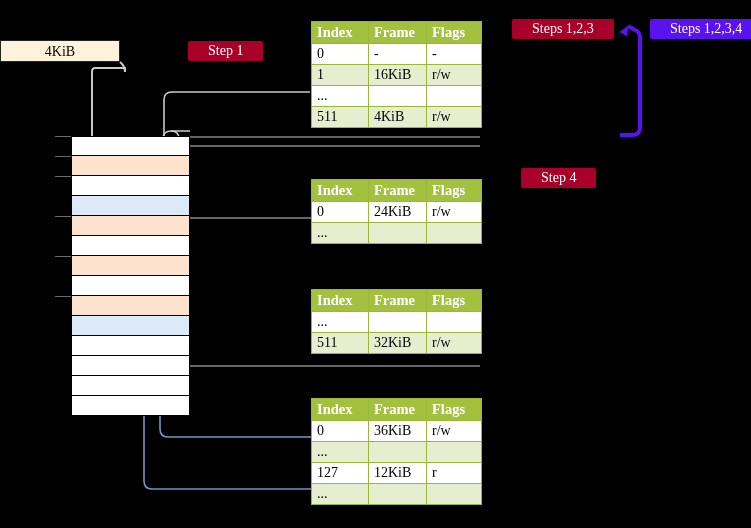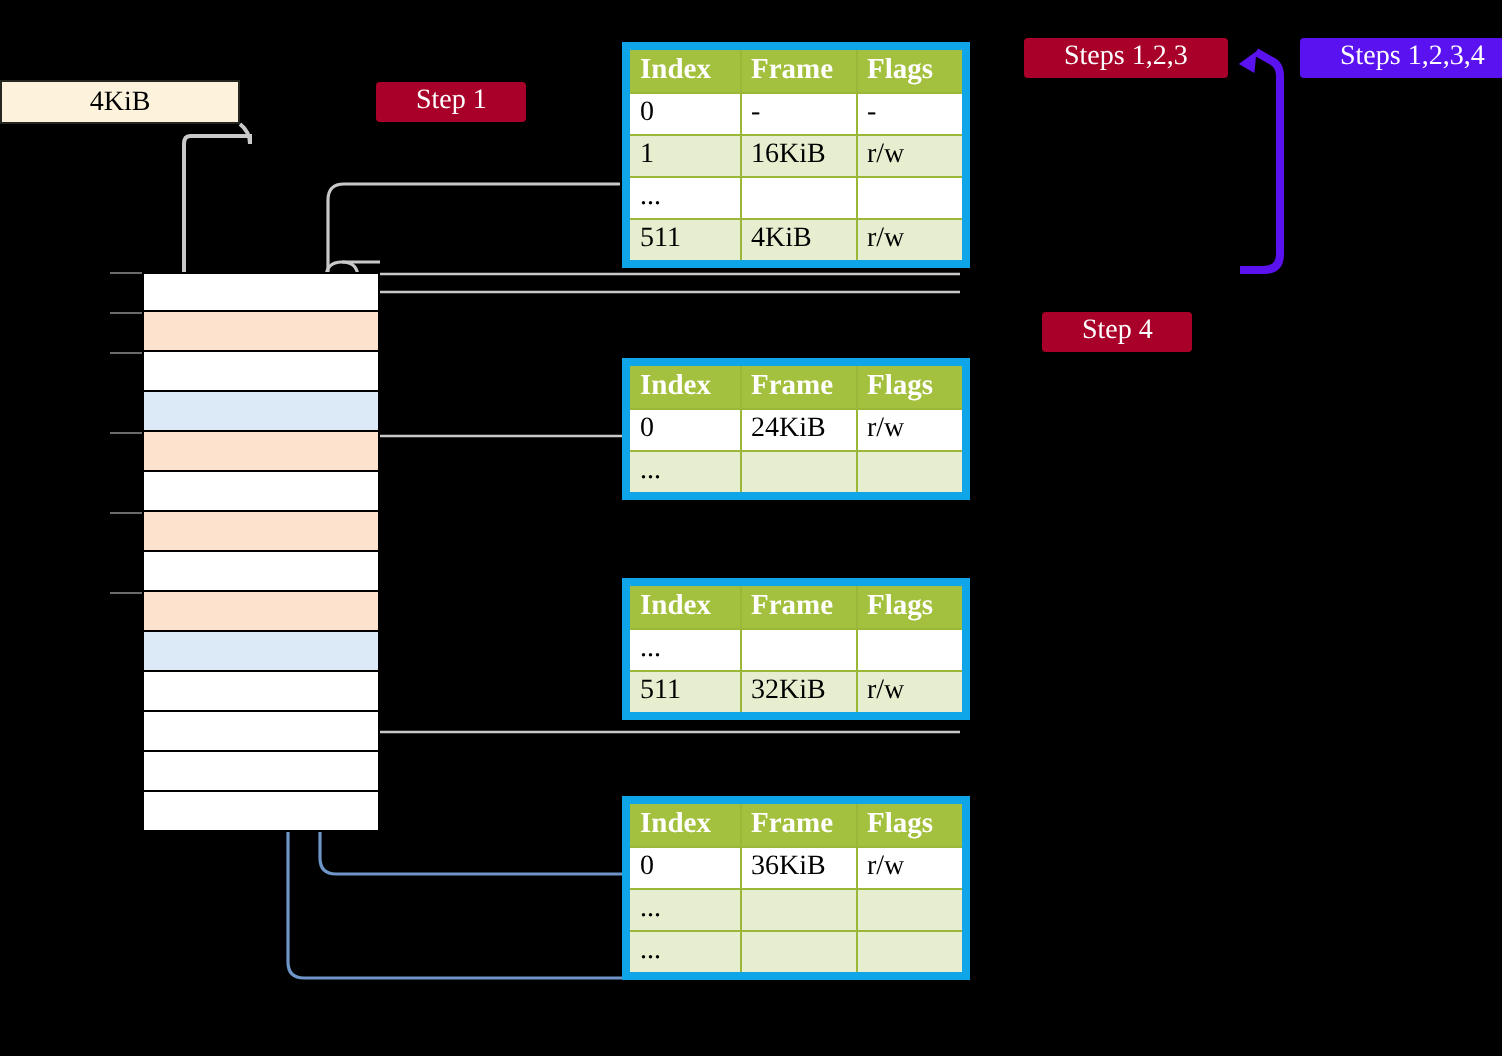--- a/index.html
+++ b/index.html
@@ -4,21 +4,21 @@
 <style>
   html,body{margin:0;padding:0;background:#000;}
   body{width:751px;height:528px;position:relative;overflow:hidden;
        font-family:"Liberation Serif",serif;}
   .canvas{position:absolute;left:0;top:0;width:751px;height:528px;}
   svg.wires{position:absolute;left:0;top:0;width:751px;height:528px;pointer-events:none;}
 
   
   .ptable{position:absolute;border-collapse:collapse;background:#fff;
           font-family:"Liberation Serif",serif;font-size:14px;color:#000;
-          border:4px solid #0ea5e9;}
+          border:1px solid #0ea5e9;}
   .ptable td,.ptable th{border:1px solid #9ab73a;padding:2px 5px;
           text-align:left;vertical-align:middle;height:20px;box-sizing:border-box;}
   .ptable th{background:#a3c13e;color:#fff;font-weight:bold;font-size:14.5px;}
   .ptable td.c0{width:57px;}
   .ptable td.c1{width:58px;}
   .ptable td.c2{width:55px;}
   .ptable tr.alt td{background:#e7eecf;}
   .ptable tr.plain td{background:#fff;}
   .ptable td.hl{background:#ffff9e;}
 
@@ -118,21 +118,21 @@
       <div class="memrow m-white" style="top: 200px;"></div>
       <div class="memrow m-white" style="top: 220px;"></div>
       <div class="memrow m-white" style="top: 240px;"></div>
       <div class="memrow m-white" style="top: 260px;"></div>
     </div>
 
   <div id="badges">
       <div class="badge red" style="left: 188px; top: 41px;"><span>Step 1</span></div>
       <div class="badge red" style="left: 512px; top: 19px;"><span>Steps 1,2,3</span></div>
       <div class="badge blue" style="left: 650px; top: 19px;"><span>Steps 1,2,3,4</span></div>
-      <div class="badge red" style="left: 521px; top: 156px;"><span>Step 4</span></div>
+      <div class="badge red" style="left: 521px; top: 168px;"><span>Step 4</span></div>
     </div>
   <div id="tables">
       <table class="ptable" style="left: 311px; top: 21px;">
         <thead>
           <tr>
             <th class="c0">Index</th>
             <th class="c1">Frame</th>
             <th class="c2">Flags</th>
           </tr>
         </thead>
@@ -212,20 +212,25 @@
         <tbody>
           <tr class="plain">
             <td class="c0">0</td>
             <td class="c1">36KiB</td>
             <td class="c2">r/w</td>
           </tr>
           <tr class="alt">
             <td class="c0">...</td>
             <td class="c1"></td>
             <td class="c2"></td>
+          </tr>
+          <tr class="plain">
+            <td class="c0">127</td>
+            <td class="c1">12KiB</td>
+            <td class="c2">r</td>
           </tr>
           <tr class="alt">
             <td class="c0">...</td>
             <td class="c1"></td>
             <td class="c2"></td>
           </tr>
         </tbody>
       </table>
     </div>
 

